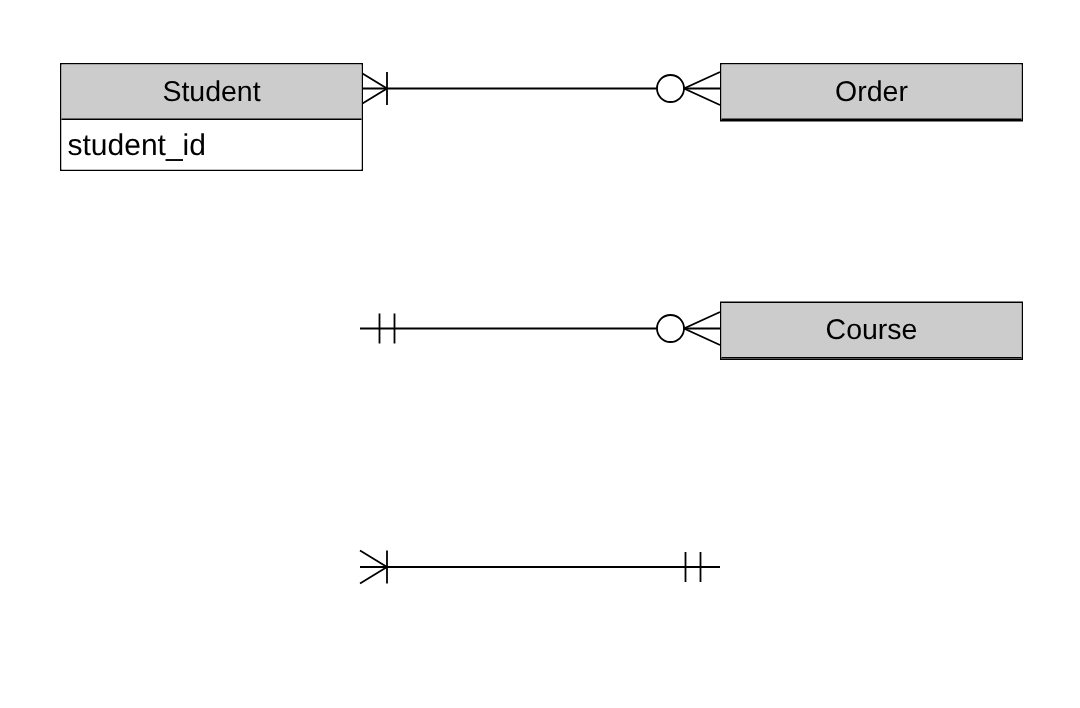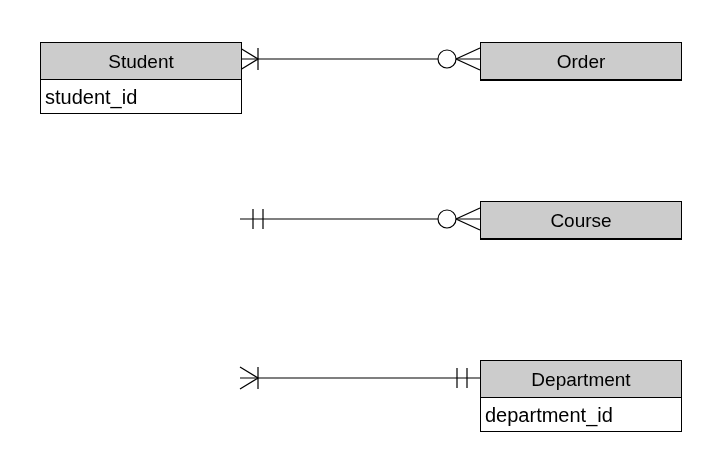--- a/index.html
+++ b/index.html
@@ -90,22 +90,14 @@
   </div>
 
 
   <div class="entity" style="left:480px;top:201px">
     <div class="entity-header">
       <span>Course</span>
     </div>
   </div>
 
 
-  <div class="entity" style="left:480px;top:360px">
-    <div class="entity-header">
-      <span>Department</span>
-    </div>
-    <div class="entity-row">
-      <span>department_id</span>
-    </div>
-  </div>
 
 </div>
 
 </body></html>

